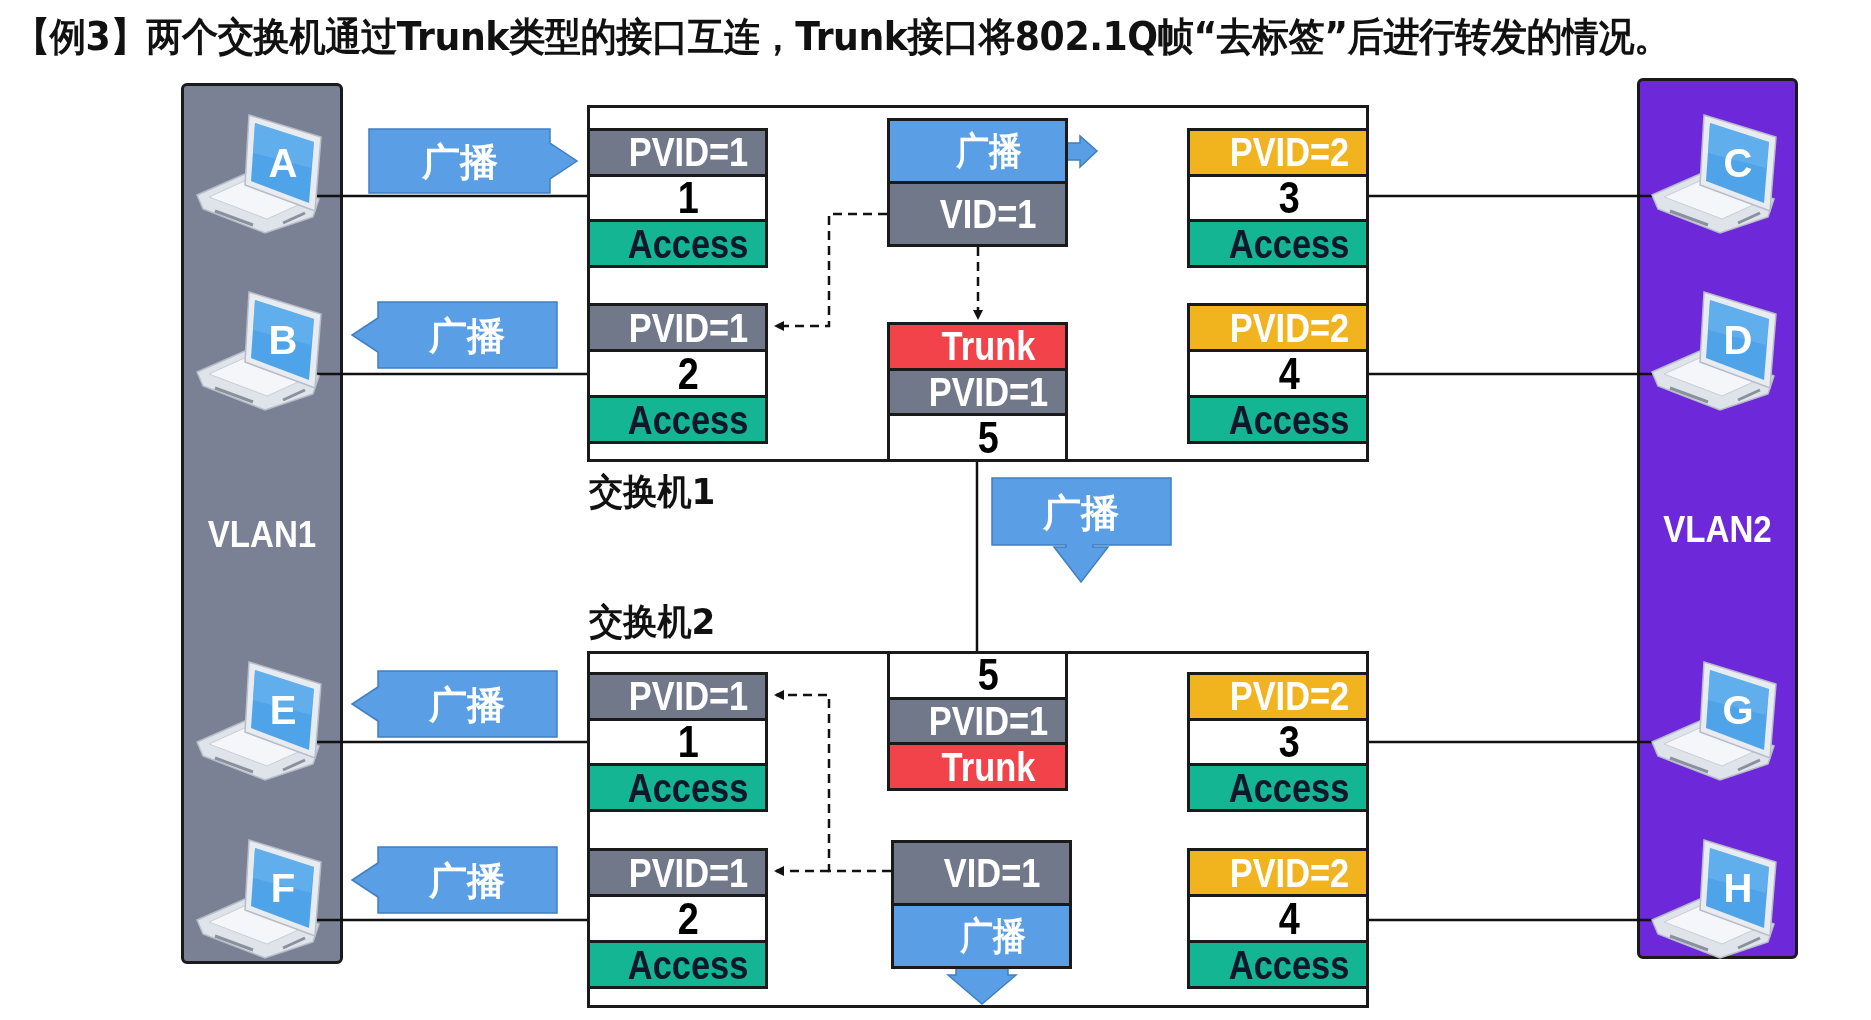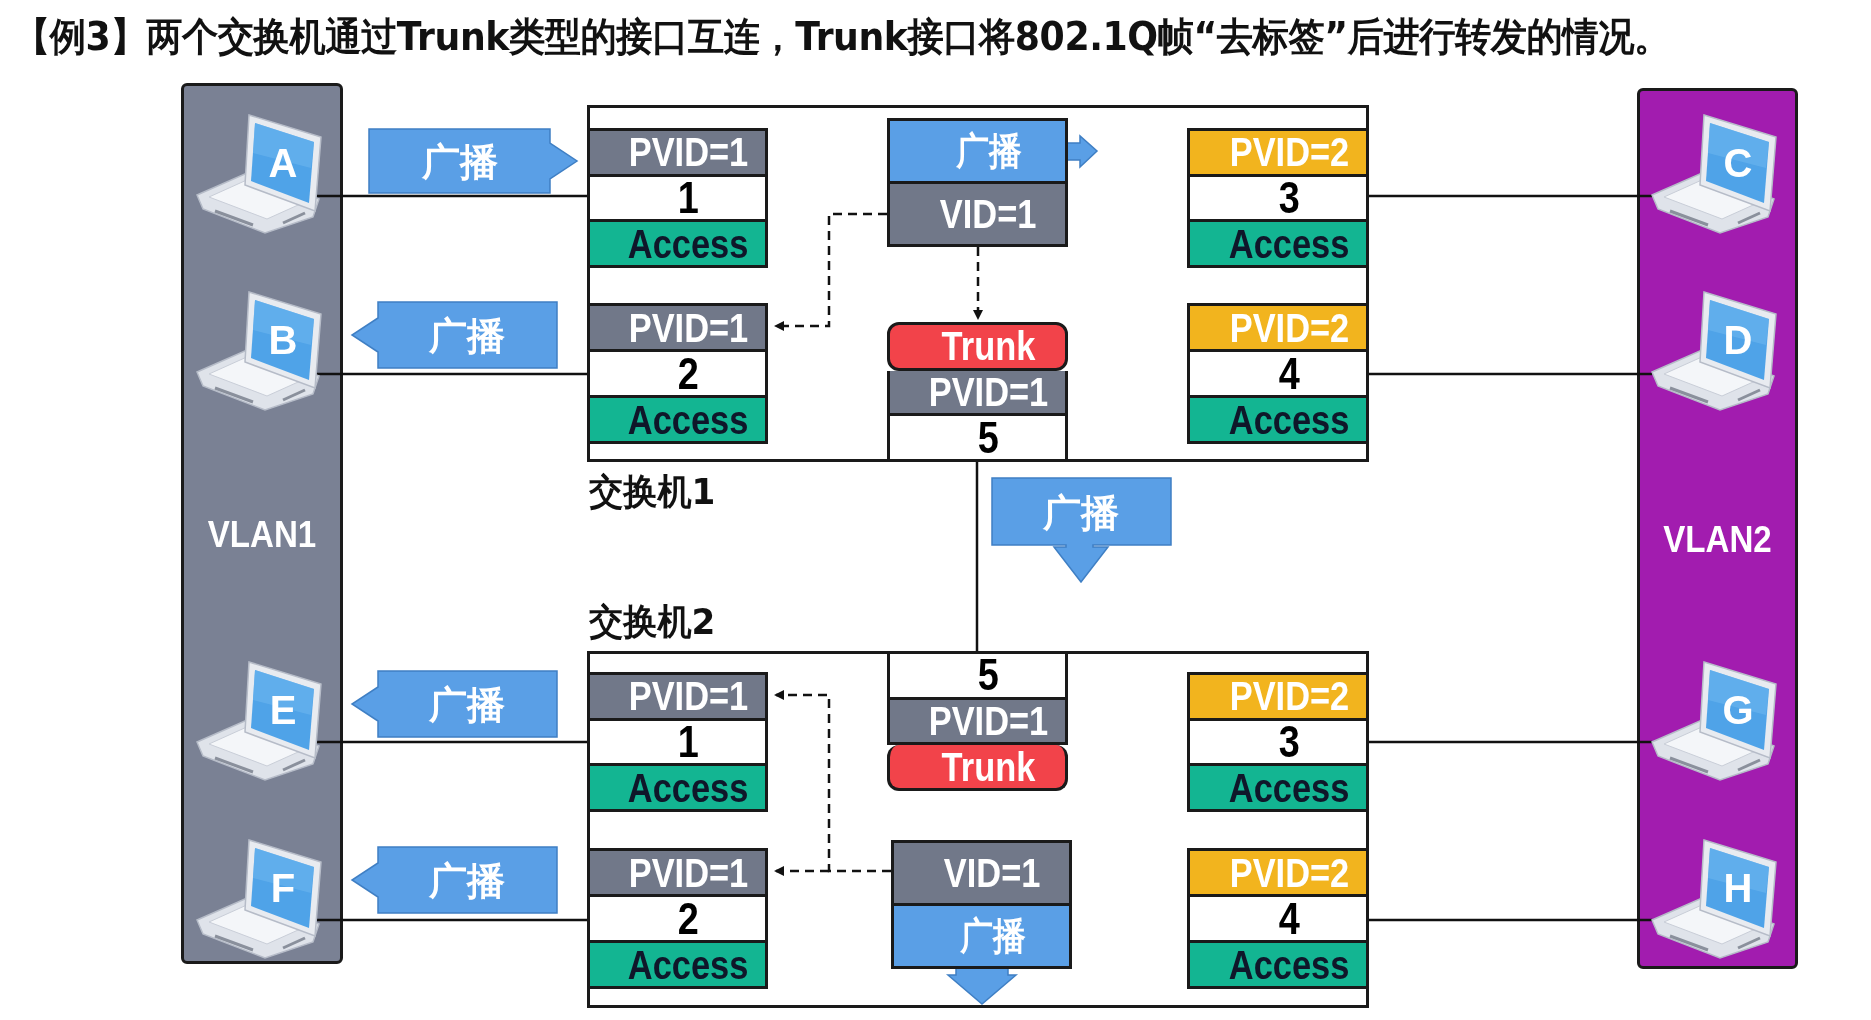--- a/index.html
+++ b/index.html
@@ -4,34 +4,34 @@
 <style>
   html, body { margin: 0; padding: 0; background: #ffffff; }
   body { width: 1871px; height: 1020px; position: relative; overflow: hidden;
          font-family: "Liberation Sans", "DejaVu Sans", sans-serif; }
   .abs { position: absolute; box-sizing: border-box; }
   .title { left: 14px; top: 10px; height: 50px; font-size: 39px; font-weight: bold; color: #111;
            white-space: nowrap; letter-spacing: -0.5px; transform: scaleX(0.93); transform-origin: left top;
            font-family: "DejaVu Sans", sans-serif; }
   .vlan-panel { border: 3px solid #1a1a1a; border-radius: 6px; }
   .vlan1 { left: 181px; top: 83px; width: 162px; height: 881px; background: #7a8194; }
-  .vlan2 { left: 1637px; top: 88px; width: 161px; height: 881px; background: #a21caf; }
+  .vlan2 { left: 1637px; top: 78px; width: 161px; height: 881px; background: #6d28d9; }
   .vlan-label { color: #fff; font-weight: bold; font-size: 36px; text-align: center; width: 100%;
                 transform: scaleX(0.92); }
   .switch-box { border: 3px solid #1a1a1a; background: #fff; }
   .sw-label { font-size: 36px; font-weight: bold; color: #111; font-family: "DejaVu Sans", sans-serif;
               transform: scaleX(0.95); transform-origin: left top; white-space: nowrap; }
   .cell { border: 3px solid #1a1a1a; display: flex; align-items: center; justify-content: center;
           font-weight: bold; font-size: 40px; line-height: 1; overflow: hidden; }
   .cell span { display: inline-block; transform: scaleX(0.86); white-space: nowrap; }
   .c-gray { background: #717889; color: #fff; }
   .c-orange { background: #f2b41e; color: #fff; }
   .c-teal { background: #13b592; color: #0f172a; }
   .c-white { background: #fff; color: #000; font-size: 44px; }
-  .c-red { background: #f2434a; color: #fff; border-radius: 12px; }
+  .c-red { background: #f2434a; color: #fff; }
   .c-blue { background: #5a9fe6; color: #fff; font-family: "DejaVu Sans", sans-serif; font-size: 38px; }
   .cell + .cell { border-top: none; }
   .port { display: flex; flex-direction: column; }
   .port .cell { flex: 1; padding-left: 22px; }
   svg.overlay { position: absolute; left: 0; top: 0; }
   .bc-text { font-family: "DejaVu Sans", sans-serif; font-weight: bold; font-size: 38px; fill: #fff; }
 </style>
 </head>
 <body>
 

